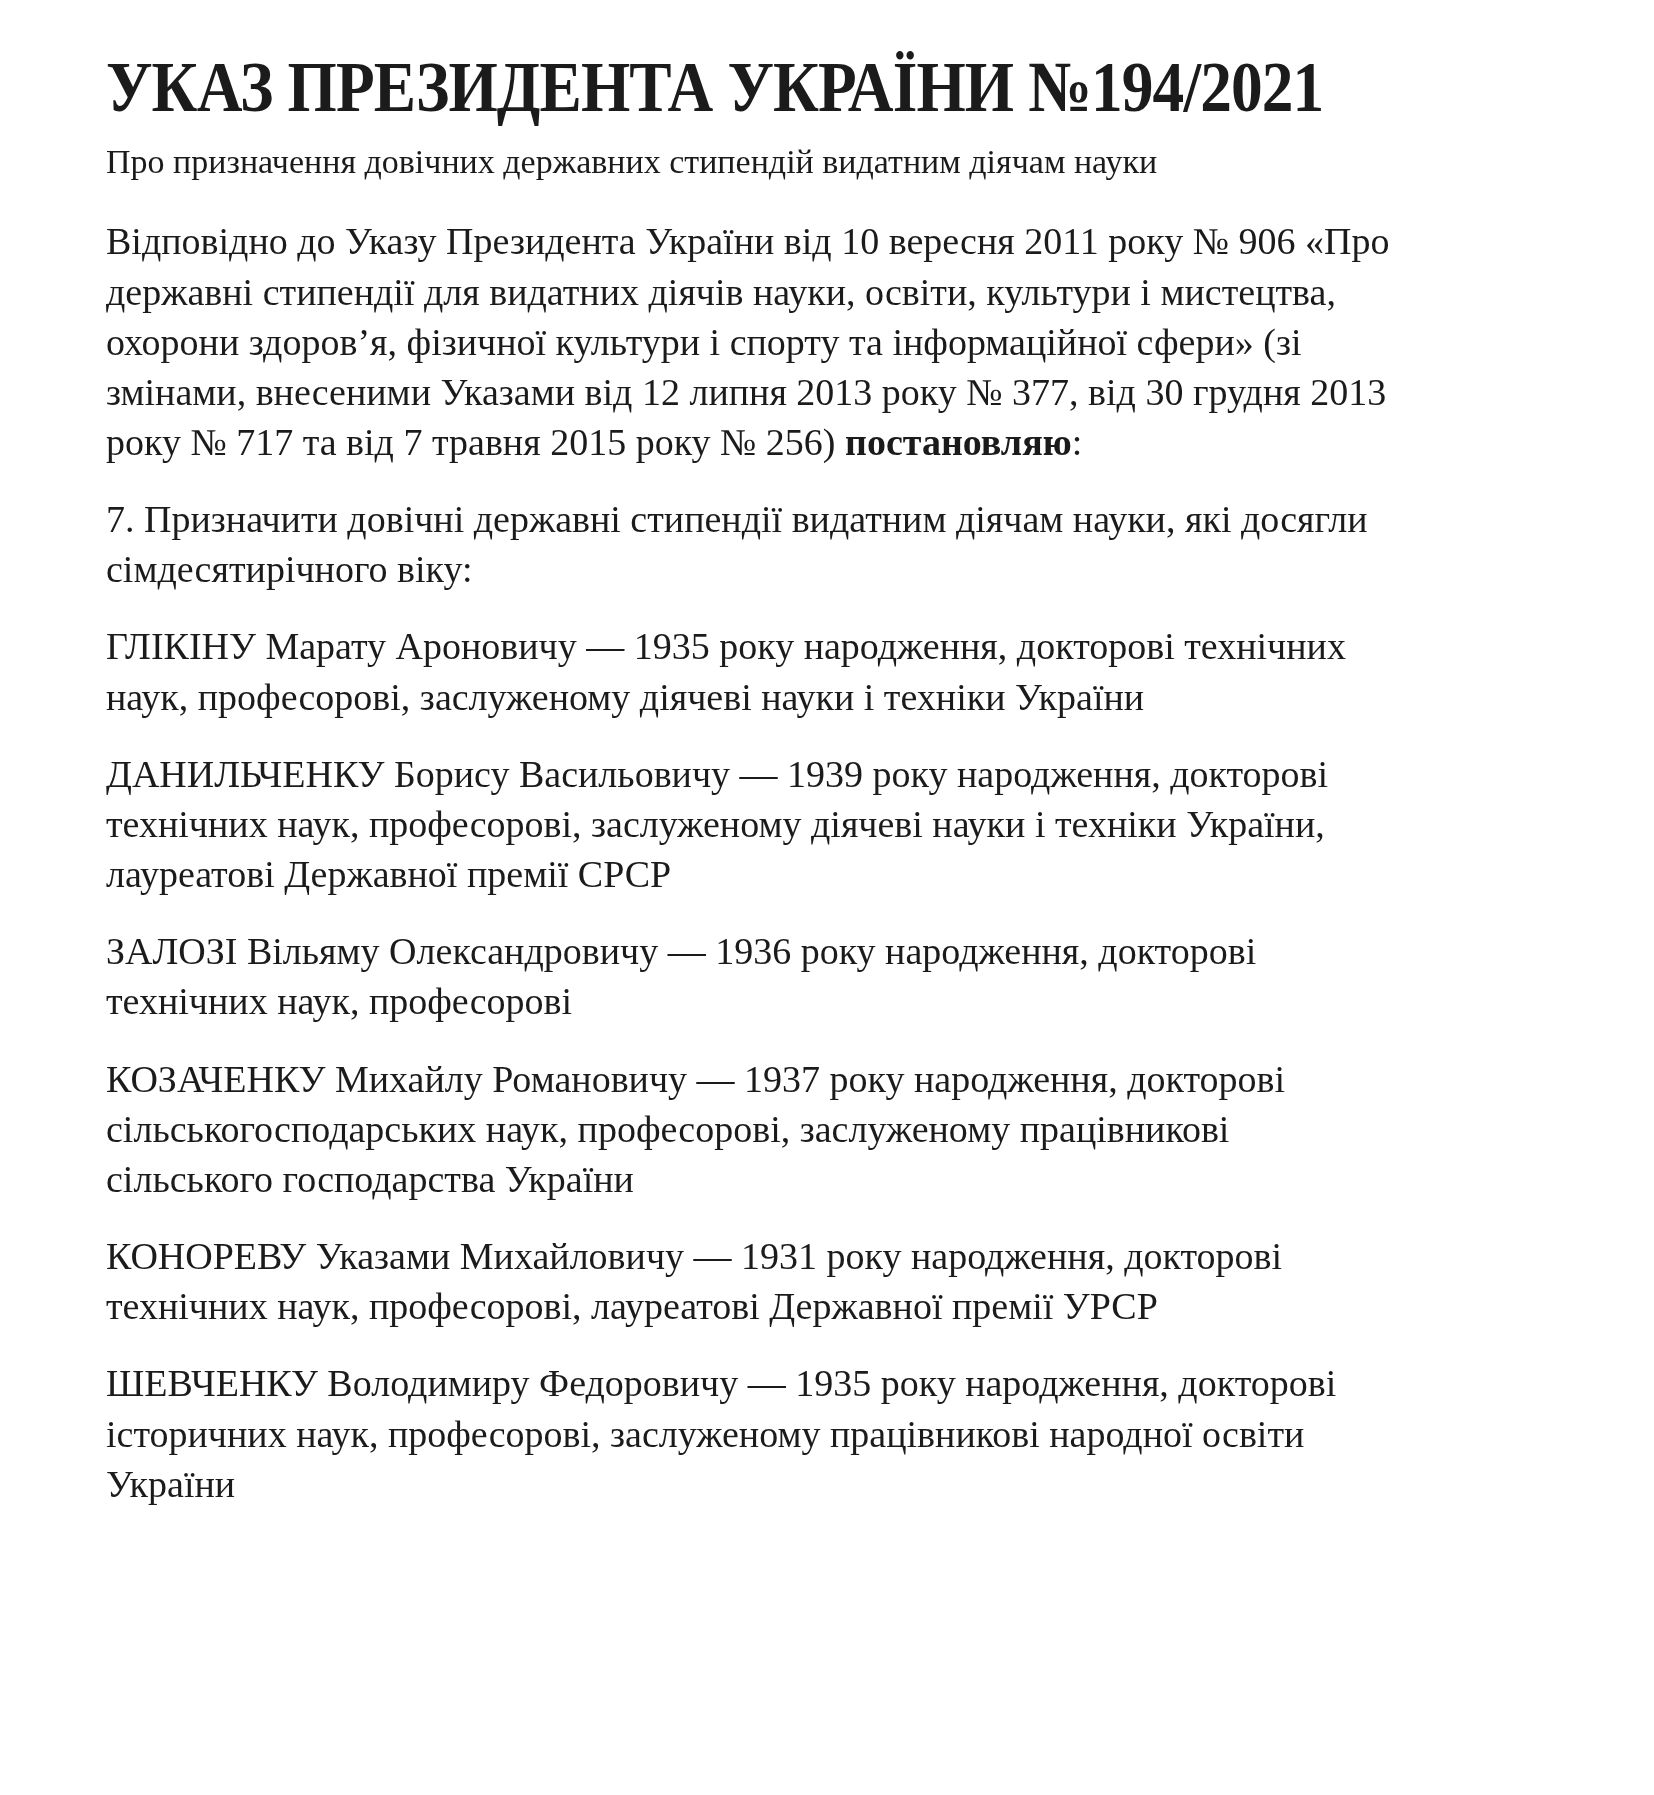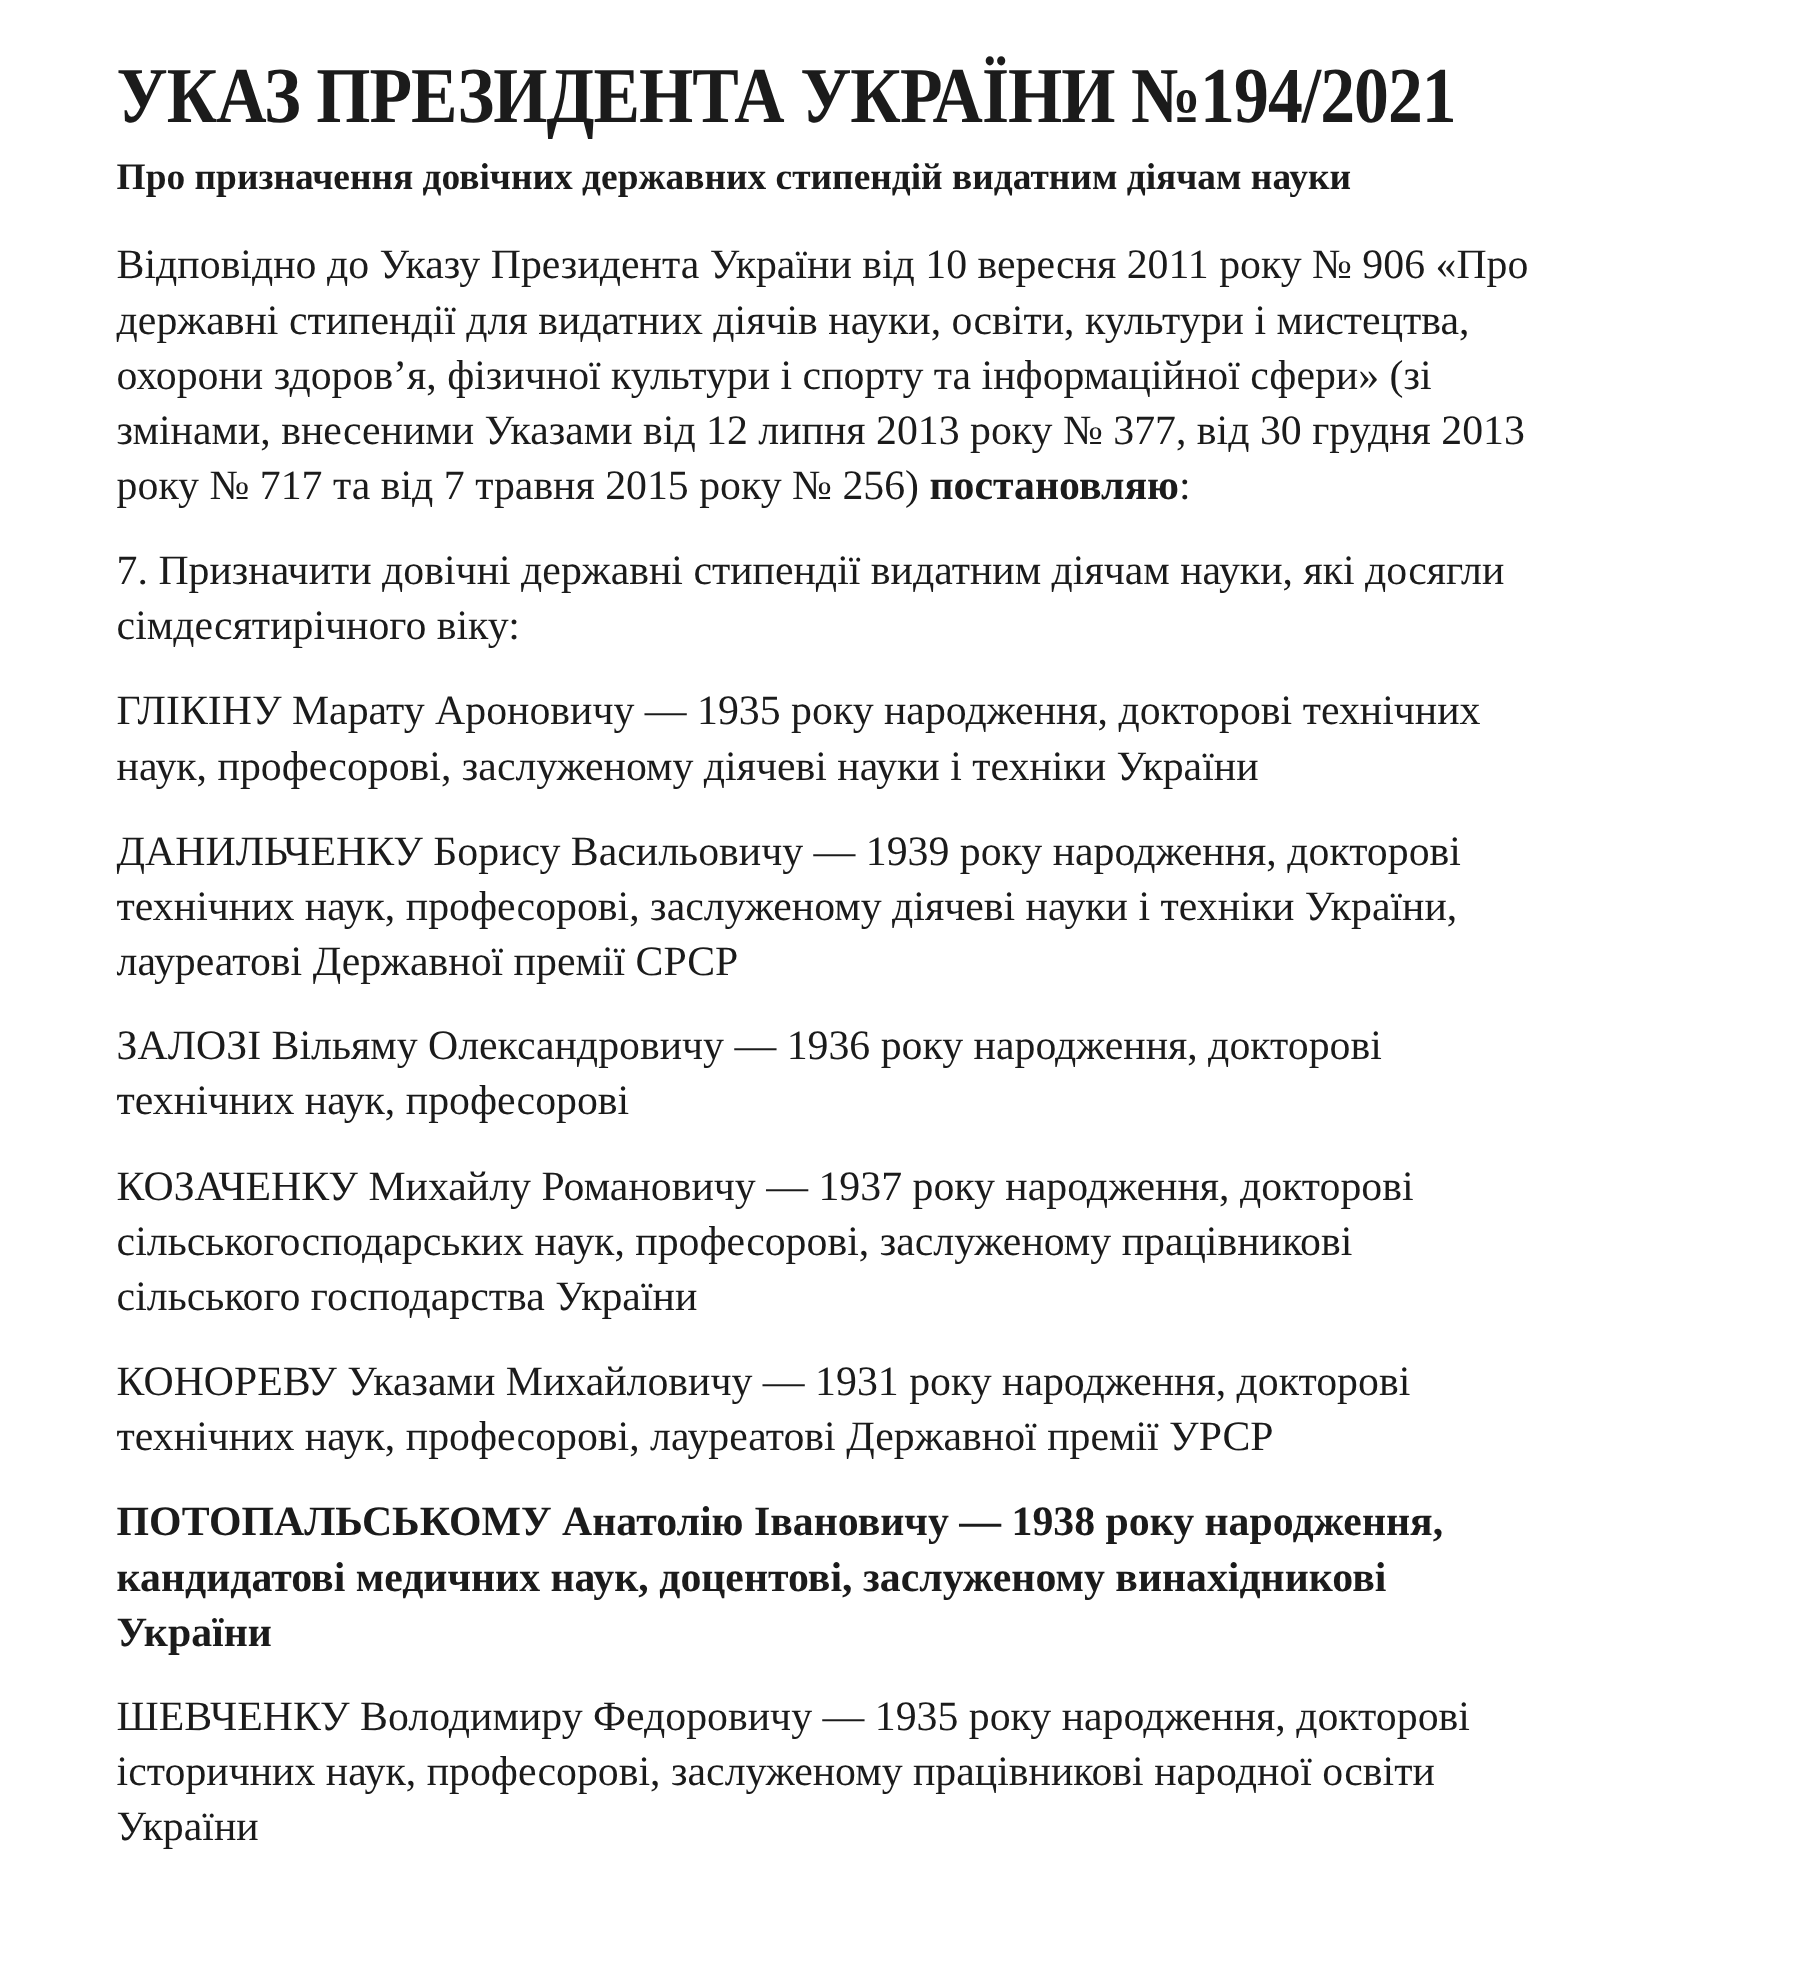--- a/index.html
+++ b/index.html
@@ -25,21 +25,21 @@
     font-weight: 700;
     line-height: 1.05;
     margin: 0 0 16px 0;
     letter-spacing: -1px;
     white-space: nowrap;
     transform: scaleX(0.88);
     transform-origin: left center;
   }
   .subtitle {
     font-size: 34px;
-    font-weight: 700;
+    font-weight: 400;
     line-height: 1.2;
     margin: 0 0 34px 0;
   }
   .body-par {
     font-size: 38px;
     line-height: 1.32;
     margin: 16px 0 27px 0;
   }
   .bold {
     font-weight: 700;
@@ -57,17 +57,16 @@
   <p class="body-par"><span>Відповідно до Указу Президента України від 10 вересня 2011 року № 906 «Про державні стипендії для видатних діячів науки, освіти, культури і мистецтва, охорони здоров’я, фізичної культури і спорту та інформаційної сфери» (зі змінами, внесеними Указами від 12 липня 2013 року № 377, від 30 грудня 2013 року № 717 та від 7 травня 2015 року № 256) </span><span class="bold">постановляю</span><span>:</span></p>
 
   <p class="body-par">7. Призначити довічні державні стипендії видатним діячам науки, які досягли сімдесятирічного віку:</p>
 
   <div id="recipients">
       <p class="body-par"><span>ГЛІКІНУ Марату Ароновичу</span><span> — 1935 року народження, докторові технічних наук, професорові, заслуженому діячеві науки і техніки України</span></p>
       <p class="body-par"><span>ДАНИЛЬЧЕНКУ Борису Васильовичу</span><span> — 1939 року народження, докторові технічних наук, професорові, заслуженому діячеві науки і техніки України, лауреатові Державної премії СРСР</span></p>
       <p class="body-par"><span>ЗАЛОЗІ Вільяму Олександровичу</span><span> — 1936 року народження, докторові технічних наук, професорові</span></p>
       <p class="body-par"><span>КОЗАЧЕНКУ Михайлу Романовичу</span><span> — 1937 року народження, докторові сільськогосподарських наук, професорові, заслуженому працівникові сільського господарства України</span></p>
       <p class="body-par"><span>КОНОРЕВУ Указами Михайловичу</span><span> — 1931 року народження, докторові технічних наук, професорові, лауреатові Державної премії УРСР</span></p>
-      <p class="body-par"><span class="bold">ПОТОПАЛЬСЬКОМУ Анатолію Івановичу</span><span class="bold"> — 1938 року народження, кандидатові медичних наук, доцентові, заслуженому винахідникові України</span></p>
       <p class="body-par"><span>ШЕВЧЕНКУ Володимиру Федоровичу</span><span> — 1935 року народження, докторові історичних наук, професорові, заслуженому працівникові народної освіти України</span></p>
     </div>
 
 </div>
 
 </body></html>

